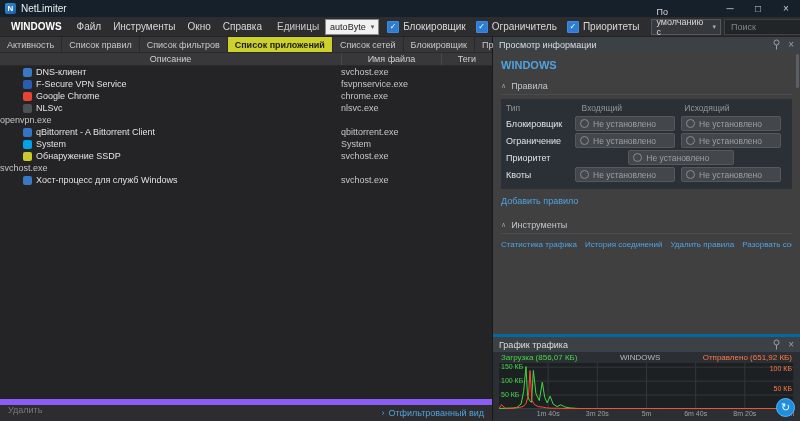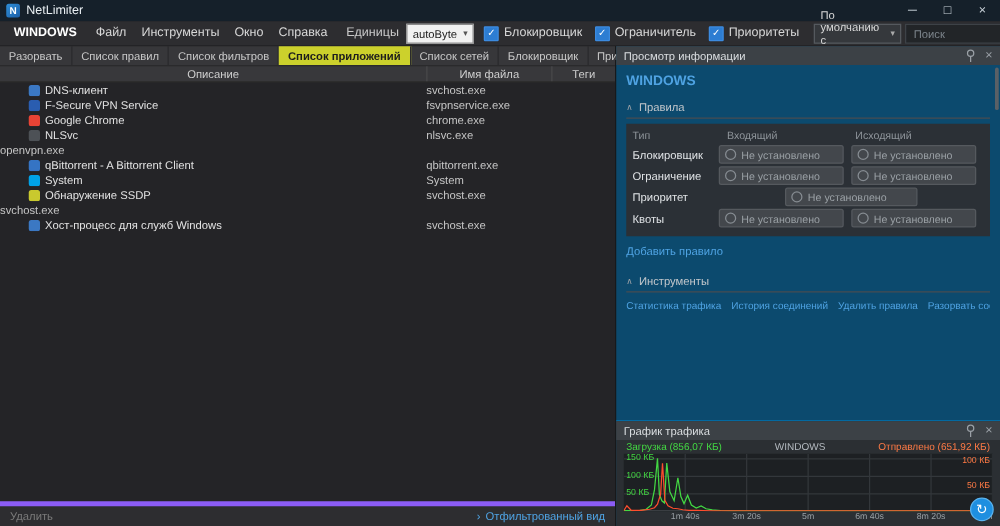--- a/index.html
+++ b/index.html
@@ -28,41 +28,41 @@
   .cb-wrap{display:flex;align-items:center;gap:4px;padding:0 5px;}
   .checkbox{width:10px;height:10px;background:#2d7dd2;border:1px solid #3c8be0;color:#fff;font-size:8px;line-height:10px;display:flex;align-items:center;justify-content:center;border-radius:1px;}
   .cb-label{color:#d8d8d8;}
   .search-box{margin-left:auto;width:148px;height:14px;background:#222528;border:1px solid #3d4247;display:flex;align-items:center;padding:0 4px;}
   .search-box input{flex:1;background:transparent;border:none;outline:none;color:#c9c9c9;font-size:9px;font-family:"Liberation Sans",sans-serif;min-width:0;}
   .search-box input::placeholder{color:#7d858c;}
 
   
   .main{flex:1;display:flex;min-height:0;}
   .left{width:492px;flex:0 0 auto;display:flex;flex-direction:column;border-right:1px solid #17191b;min-height:0;}
-  .right{flex:1;display:flex;flex-direction:column;background:#0c4a6e;min-width:0;}
+  .right{flex:1;display:flex;flex-direction:column;background:#404040;min-width:0;}
 
   
   .tabstrip{height:15px;background:#37373a;display:flex;align-items:stretch;font-size:9px;color:#c8c8c8;flex:0 0 auto;border-bottom:1px solid #2a2a2c;}
   .tab{padding:0 7px;display:flex;align-items:center;border-right:1px solid #2a2a2c;white-space:nowrap;}
   .tab.active{background:#ccd12c;color:#1d1d1d;font-weight:bold;}
   .tab-close{margin-left:auto;padding:0 7px;display:flex;align-items:center;color:#9aa0a5;}
 
   
   .grid-header{height:12px;background:#38383b;border-bottom:1px solid #2a2a2a;display:flex;font-size:9px;color:#cfcfcf;flex:0 0 auto;}
   .gh-cell{display:flex;align-items:center;justify-content:center;border-right:1px solid #48484b;}
   .gh-cell:nth-child(1){width:341px;}
   .gh-cell:nth-child(2){width:99px;}
   .gh-cell:nth-child(3){flex:1;border-right:none;}
   .grid-body{flex:1;background:#242427;overflow:hidden;}
   .grid-row{height:12px;display:flex;align-items:center;font-size:9px;color:#e2e2e2;}
   .cell-desc{width:341px;display:flex;align-items:center;gap:4px;padding-left:23px;box-sizing:border-box;overflow:hidden;white-space:nowrap;}
   .app-icon-sq{width:9px;height:9px;border-radius:2px;flex:0 0 auto;}
   .cell-file{width:99px;color:#c6c6c6;overflow:hidden;white-space:nowrap;}
   .cell-tags{flex:1;}
-  .left-footer{height:16px;background:#2d2d30;border-top:4px solid #8b5cf6;display:flex;align-items:center;padding:0 8px;font-size:9px;flex:0 0 auto;}
+  .left-footer{height:16px;background:#2d2d30;border-top:6px solid #8b5cf6;display:flex;padding:0 8px;font-size:9px;flex:0 0 auto;}
   .delete-label{color:#7a7a7a;}
   .filtered-link{margin-left:auto;color:#4fa3e3;display:flex;gap:4px;align-items:center;}
 
   
   .panel-header{height:15px;background:#3c4146;display:flex;align-items:center;padding:0 6px;font-size:9px;color:#dadee1;flex:0 0 auto;}
   .panel-icons{margin-left:auto;display:flex;gap:7px;align-items:center;color:#9aa0a6;}
   .panel-icons .x{font-size:10px;line-height:10px;}
 
   .info-body{flex:1;padding:5px 8px;position:relative;min-height:0;overflow:hidden;}
   .target-title{color:#4fa3e3;font-size:11px;font-weight:bold;margin:2px 0 8px;}
@@ -77,21 +77,21 @@
   .rule-vals{display:flex;width:212px;}
   .rule-vals.span{justify-content:center;}
   .pill{width:96px;height:13px;background:#43474c;border:1px solid #55595e;border-radius:2px;display:flex;align-items:center;gap:4px;padding:0 4px;color:#9aa0a5;margin-right:6px;font-size:8.5px;white-space:nowrap;overflow:hidden;}
   .pill .dot{width:7px;height:7px;border:1px solid #868c92;border-radius:50%;flex:0 0 auto;}
   .add-rule{color:#4fa3e3;font-size:9px;margin:5px 0 12px;display:inline-block;}
   .tools-links{display:flex;gap:8px;margin-top:6px;font-size:8px;color:#4fa3e3;white-space:nowrap;overflow:hidden;}
   .tool-link{color:#4fa3e3;text-decoration:none;}
   .v-scrollbar{position:absolute;right:1px;top:2px;width:3px;height:34px;background:#5a6066;border-radius:2px;}
 
   
-  .chart-panel{height:84px;flex:0 0 auto;display:flex;flex-direction:column;background:#2b2f33;border-top:1px solid #0369a1;position:relative;}
+  .chart-panel{height:84px;flex:0 0 auto;display:flex;flex-direction:column;background:#2b2f33;border-top:3px solid #0369a1;position:relative;}
   .legend{display:flex;justify-content:space-between;align-items:center;padding:1px 8px 0;font-size:8px;flex:0 0 auto;}
   .legend .center-name{color:#b4bac0;}
   .plot-wrap{position:relative;height:46px;margin:1px 6px 0;flex:0 0 auto;}
   .plot-wrap svg{display:block;width:100%;height:46px;background:#1d2023;}
   .ytick{position:absolute;font-size:7px;line-height:7px;pointer-events:none;}
   .ytick.l{left:2px;}
   .ytick.r{right:2px;}
   .x-labels{position:relative;height:10px;margin:1px 6px 0;font-size:7px;color:#9aa0a5;flex:0 0 auto;}
   .x-labels span{position:absolute;top:0;transform:translateX(-50%);white-space:nowrap;}
   .x-labels span.last{transform:translateX(-100%);}
@@ -147,21 +147,21 @@
       <input placeholder="Поиск" style="">
 
     </span>
   </div>
 
   <div class="main">
 
     <div class="left">
       <div class="tabstrip">
         <span id="tabs" style="display:flex;">
-            <span class="tab">Разорвать</span>
+            <span class="tab">Активность</span>
             <span class="tab">Список правил</span>
             <span class="tab">Список фильтров</span>
             <span class="tab active">Список приложений</span>
             <span class="tab">Список сетей</span>
             <span class="tab">Блокировщик</span>
             <span class="tab">Приоритеты</span>
             <span class="tab">Quotas</span>
           </span>
         <span class="tab-close">×</span>
       </div>

